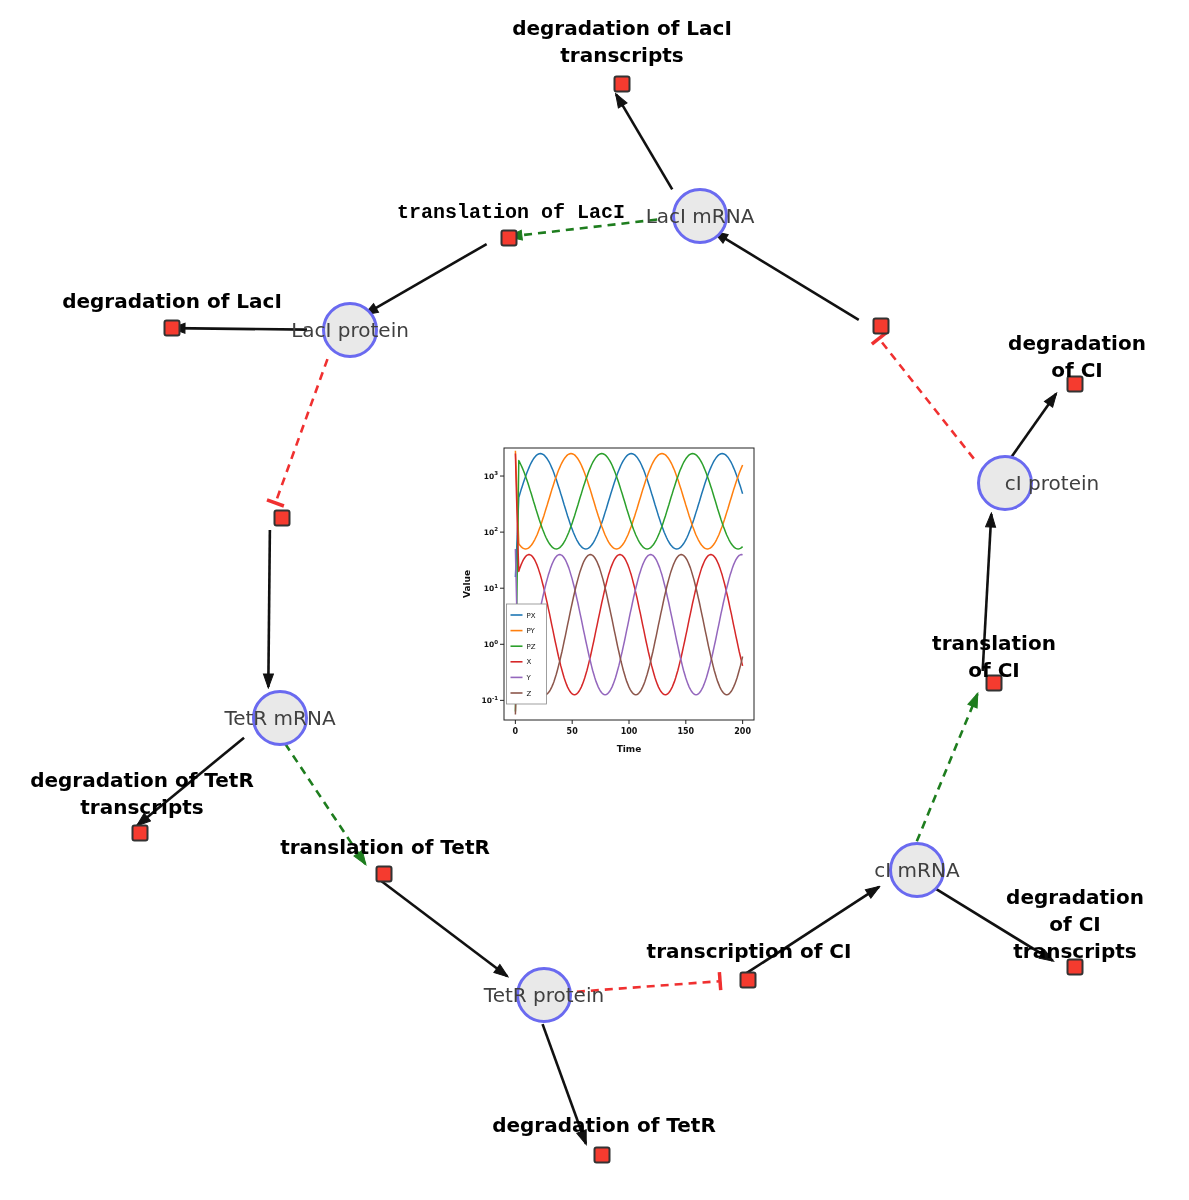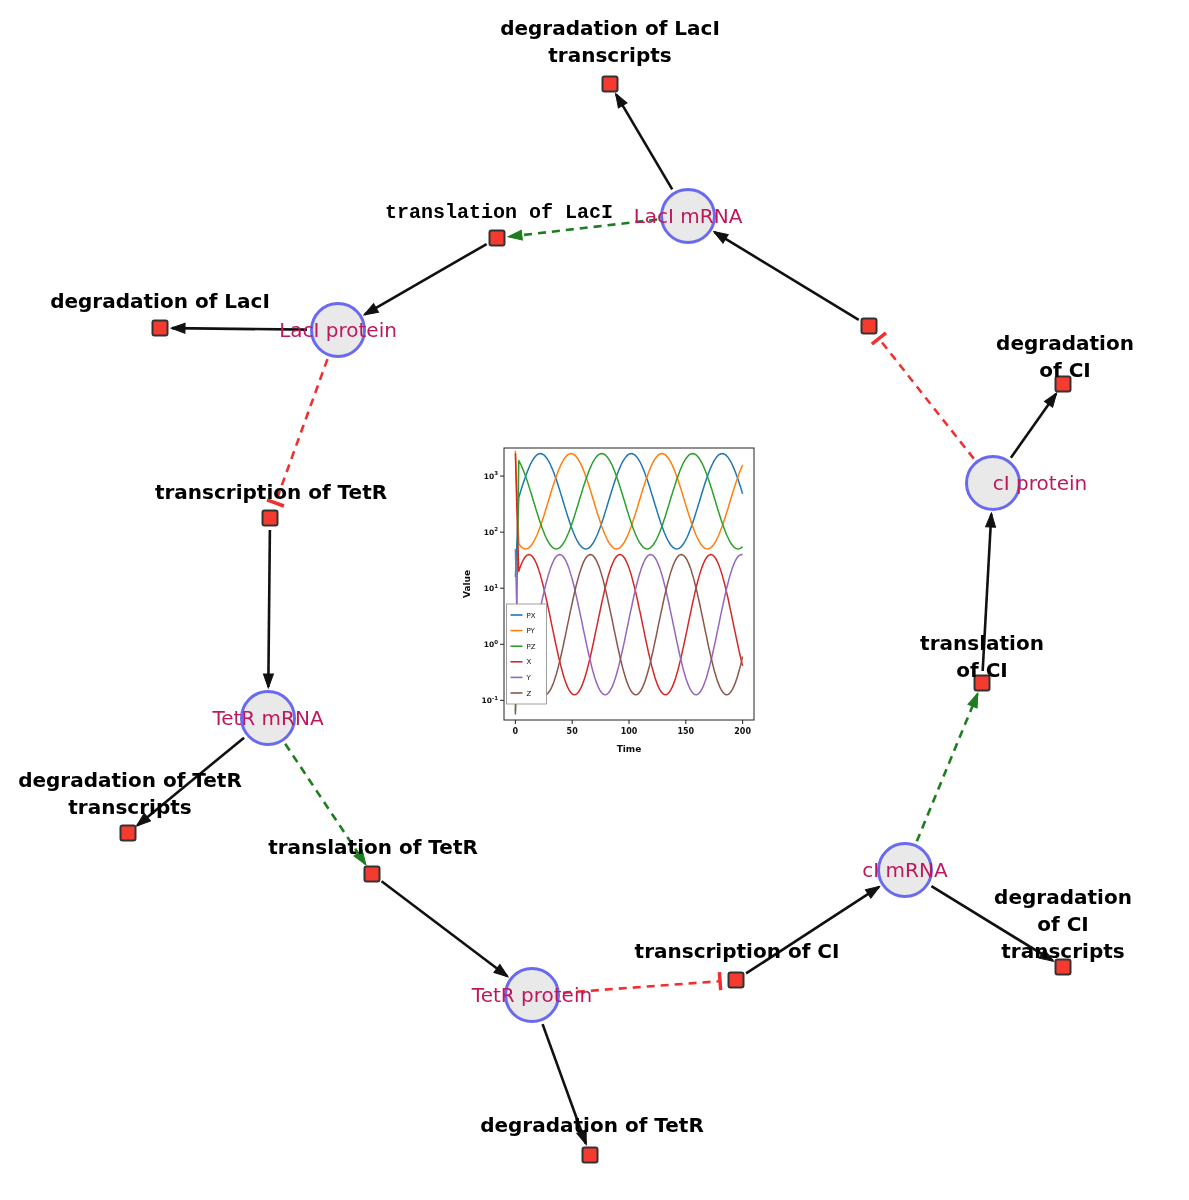--- a/index.html
+++ b/index.html
@@ -1,29 +1,29 @@
 <!DOCTYPE html>
 <html><head>
 <meta charset="utf-8">
 <style>
   html,body{margin:0;padding:0;background:#ffffff;}
   .canvas{
     position:relative;width:1189px;height:1200px;background:#ffffff;overflow:hidden;
     font-family:"DejaVu Sans",sans-serif;
   }
   #edge-layer{position:absolute;left:0;top:0;width:1189px;height:1200px;}
-  #node-layer{position:absolute;left:0;top:0;width:1018px;height:1200px;pointer-events:none;}
+  #node-layer{position:absolute;left:12px;top:0;width:1018px;height:1200px;pointer-events:none;}
   .species-node{
     position:absolute;width:56px;height:56px;border-radius:50%;
     background:#e9e9e9;border:3px solid #6a6af0;box-sizing:border-box;
     transform:translate(-50%,-50%);pointer-events:auto;
   }
   .species-label{
     position:absolute;transform:translate(-50%,-50%);
-    font-size:20px;color:#be185d;white-space:nowrap;pointer-events:none;
+    font-size:20px;color:#404040;white-space:nowrap;pointer-events:none;
   }
   .reaction-node{
     position:absolute;width:17px;height:17px;background:#f53b2f;
     border:2.5px solid #333333;border-radius:3px;box-sizing:border-box;
     transform:translate(-50%,-50%);pointer-events:auto;
   }
   .reaction-label{
     position:absolute;transform:translate(-50%,-50%);
     font-size:20px;font-weight:bold;color:#000000;text-align:center;
     white-space:pre-line;line-height:1.35;pointer-events:none;
@@ -70,21 +70,20 @@
       <div class="reaction-label" style="left: 610px; top: 42px;">degradation of LacI
 transcripts</div>
       <div class="reaction-node" style="left: 497px; top: 238px;"></div>
       <div class="reaction-label" style="left: 499px; top: 212px; font-family: Liberation Mono, monospace;">translation of LacI</div>
       <div class="reaction-node" style="left: 869px; top: 326px;"></div>
       <div class="reaction-node" style="left: 160px; top: 328px;"></div>
       <div class="reaction-label" style="left: 160px; top: 301px;">degradation of LacI</div>
       <div class="reaction-node" style="left: 1063px; top: 384px;"></div>
       <div class="reaction-label" style="left: 1065px; top: 357px;">degradation of CI</div>
       <div class="reaction-node" style="left: 270px; top: 518px;"></div>
-      <div class="reaction-label" style="left: 271px; top: 492px;">transcription of TetR</div>
       <div class="reaction-node" style="left: 982px; top: 683px;"></div>
       <div class="reaction-label" style="left: 982px; top: 657px;">translation of CI</div>
       <div class="reaction-node" style="left: 128px; top: 833px;"></div>
       <div class="reaction-label" style="left: 130px; top: 794px;">degradation of TetR
 transcripts</div>
       <div class="reaction-node" style="left: 372px; top: 874px;"></div>
       <div class="reaction-label" style="left: 373px; top: 847px;">translation of TetR</div>
       <div class="reaction-node" style="left: 1063px; top: 967px;"></div>
       <div class="reaction-label" style="left: 1063px; top: 924px;">degradation of CI
 transcripts</div>

